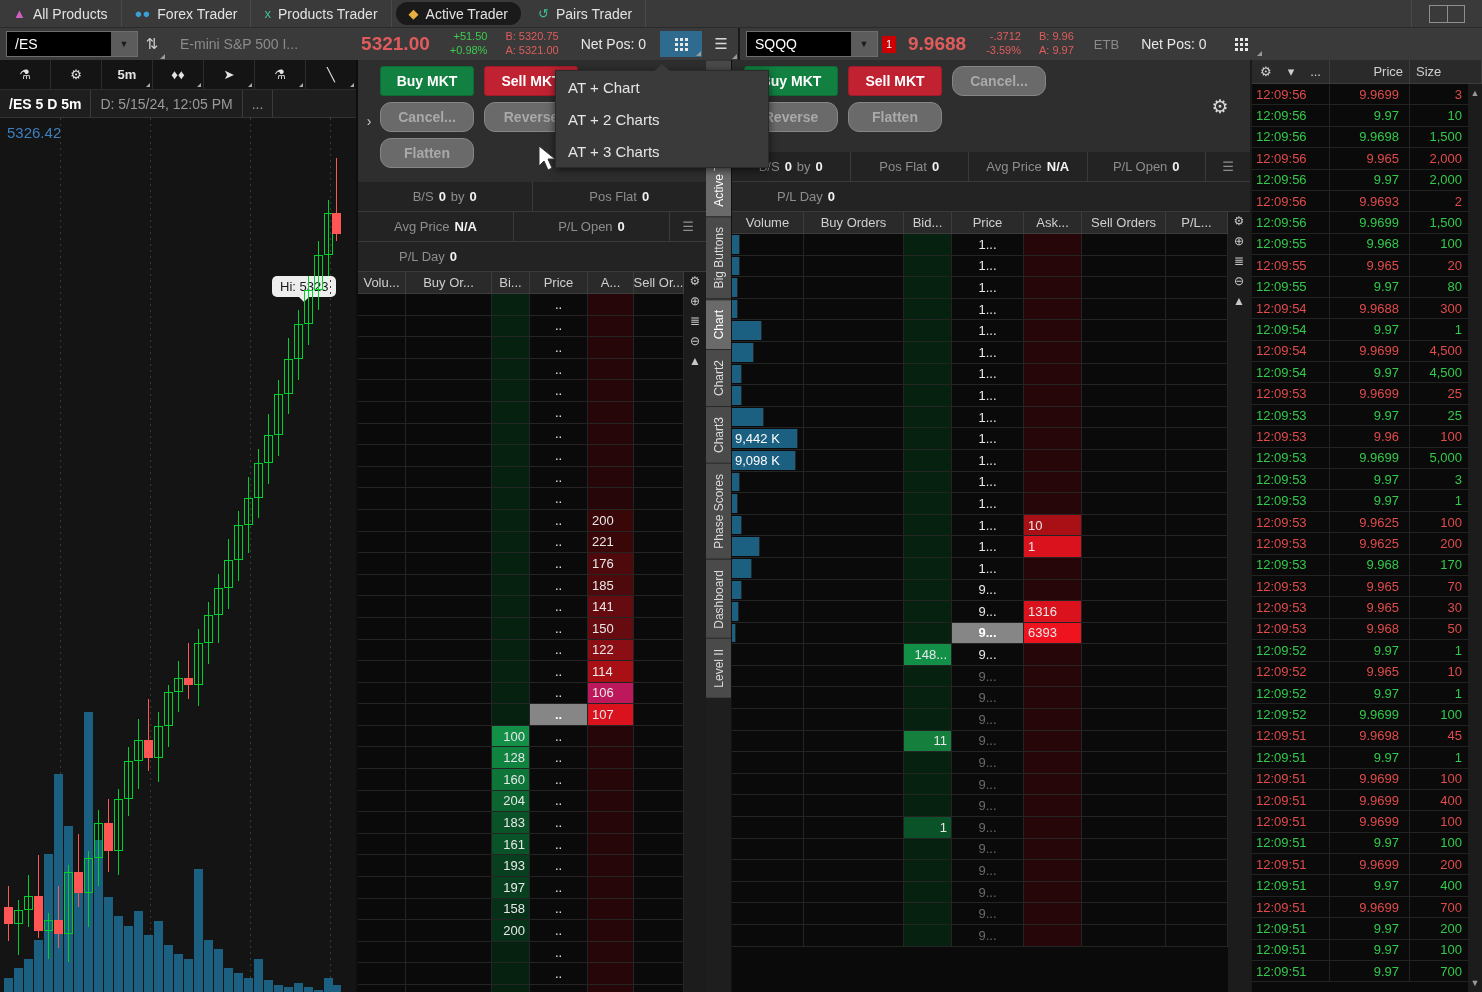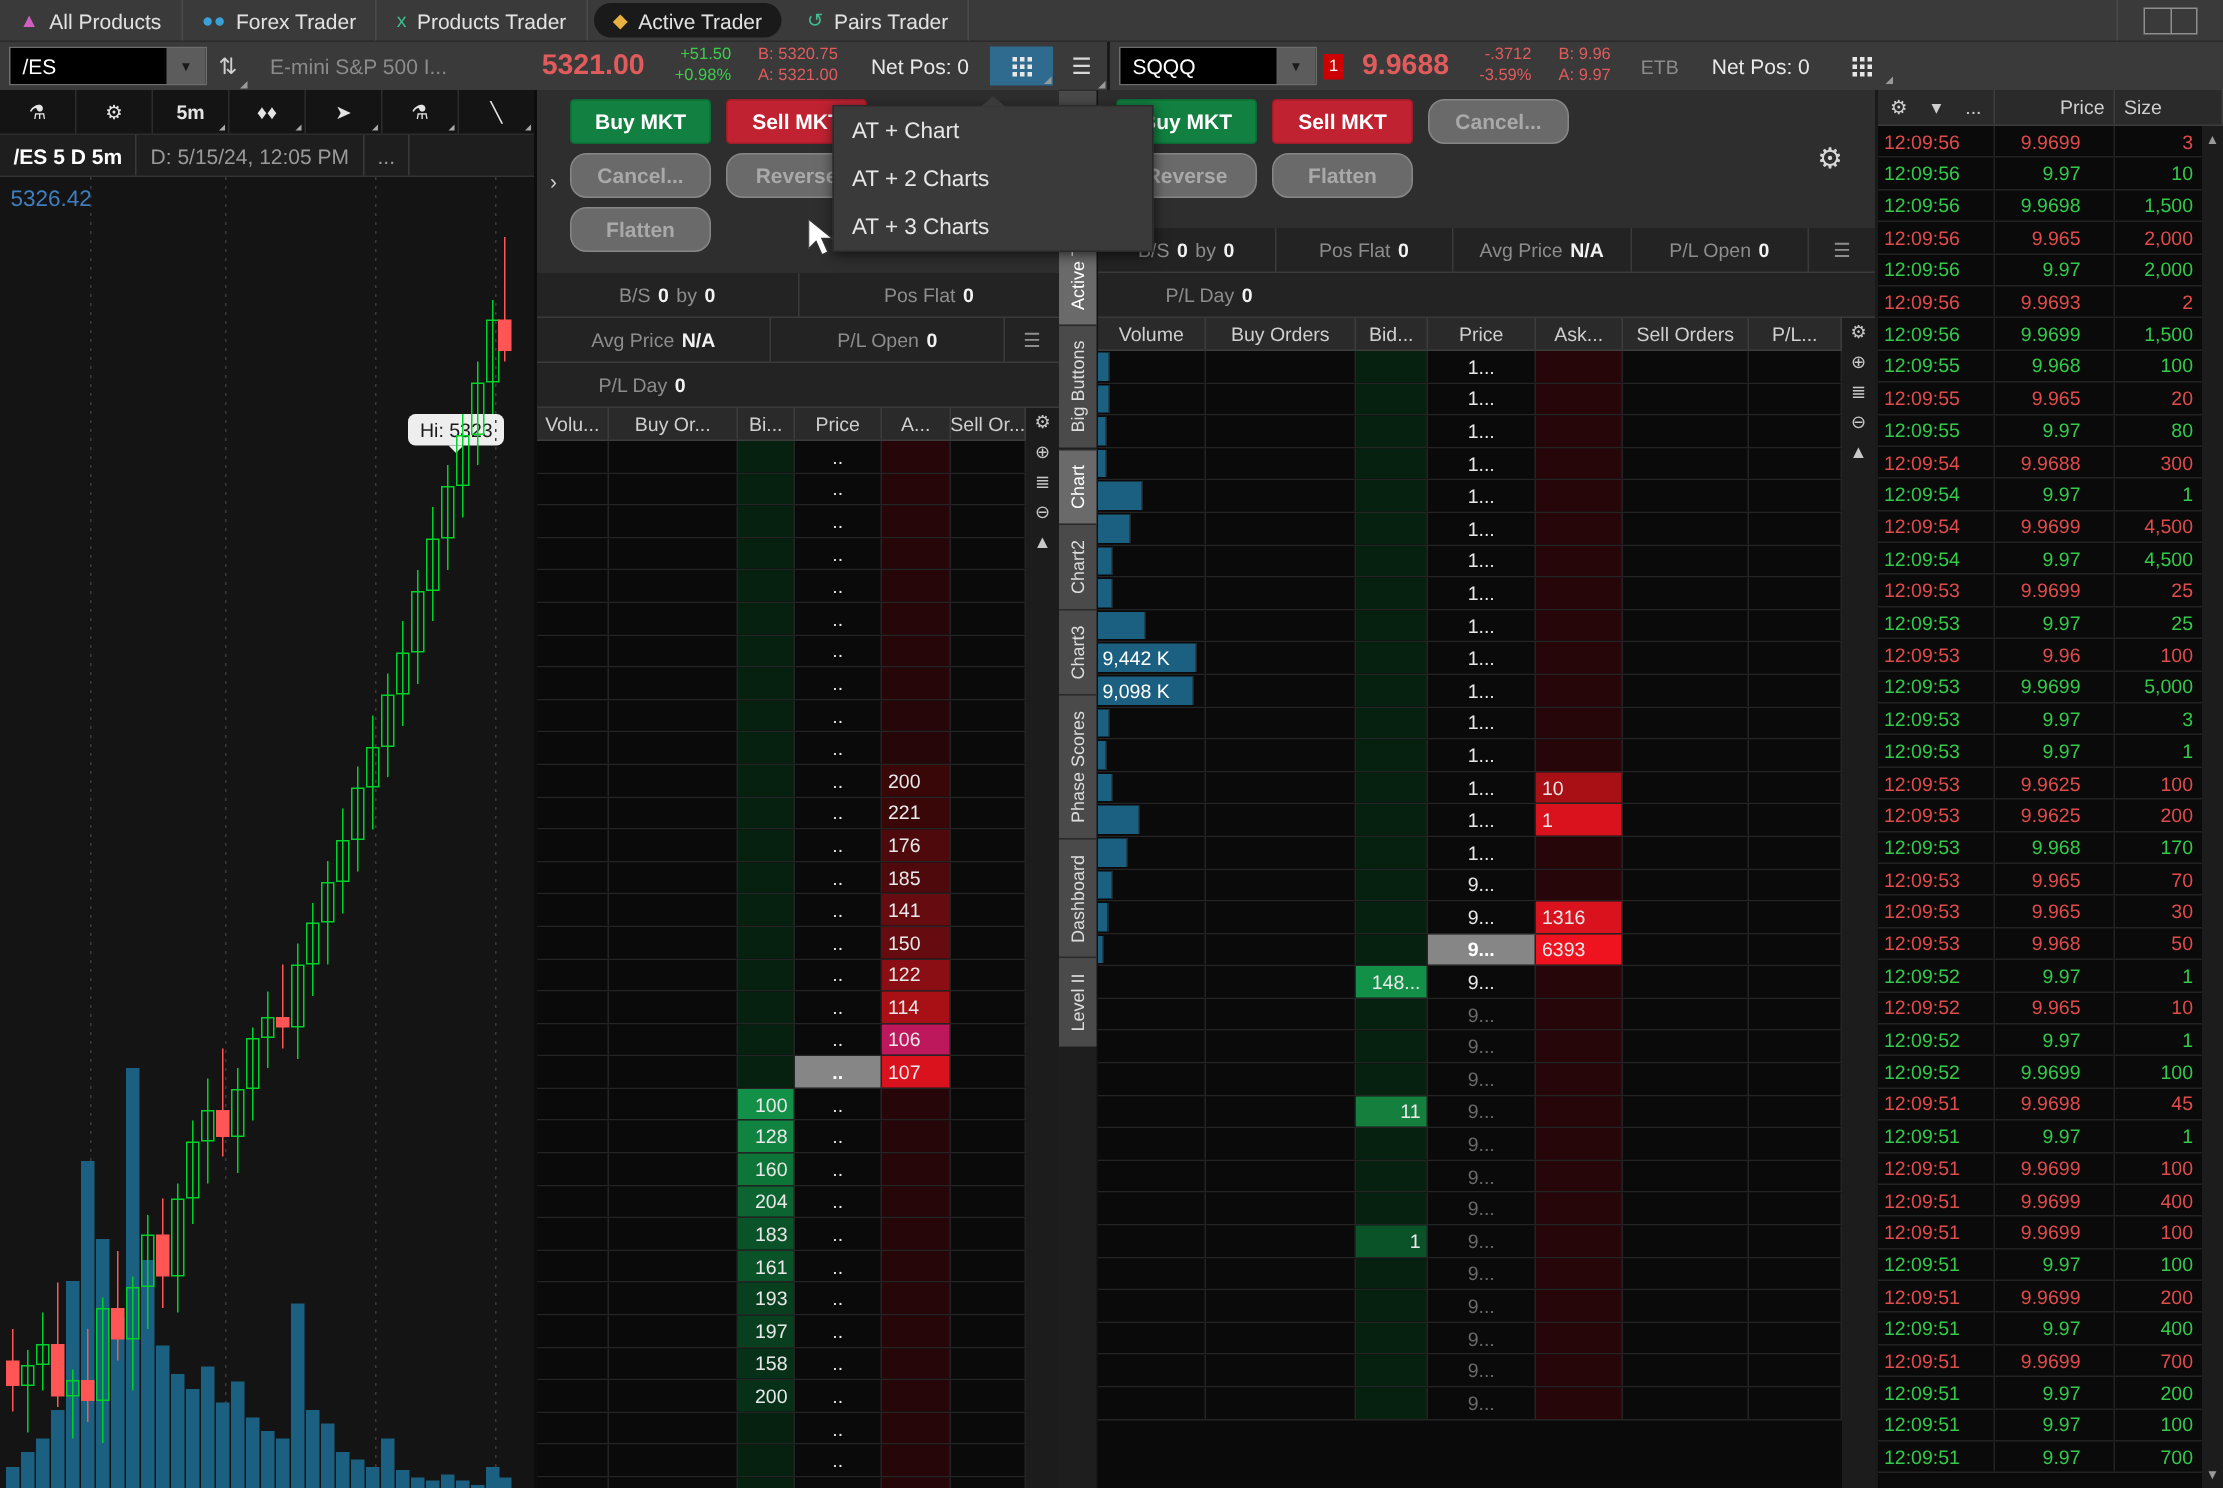--- a/index.html
+++ b/index.html
@@ -109,21 +109,21 @@
   .tscol { width:232px; background:#0a0a0a; display:flex; flex-direction:column; border-left:2px solid #1a1a1a; }
   .tshead { height:24px; background:#2a2a2a; display:flex; border-bottom:1px solid #3c3c3c; }
   .tshead div { display:flex; align-items:center; border-right:1px solid #3c3c3c; color:#cfcfcf; font-size:13px; }
   .tshead .h-time { width:78px; justify-content:space-around; }
   .tshead .h-price { width:80px; justify-content:flex-end; padding-right:6px; }
   .tshead .h-size { flex:1; justify-content:flex-start; padding-left:6px; position:relative; }
   .tsrows { flex:1; overflow:hidden; }
   .tsrow { display:flex; height:21.4px; border-bottom:1px solid #222; font-size:13px; }
   .tsrow div { display:flex; align-items:center; border-right:1px solid #222; }
   .tsrow .t { width:78px; justify-content:flex-start; padding-left:4px; }
-  .tsrow .p { width:80px; justify-content:flex-end; padding-right:22px; }
+  .tsrow .p { width:80px; justify-content:flex-end; padding-right:10px; }
   .tsrow .s { flex:1; justify-content:flex-end; padding-right:6px; border-right:none; }
   .tsrow.up div { color:#33c94a; }
   .tsrow.dn div { color:#e04b4b; }
   .tsscroll { width:14px; background:#1c1c1c; display:flex; flex-direction:column; align-items:center; justify-content:space-between; padding:4px 0; color:#9a9a9a; font-size:9px; }
 
   
   .menu { position:absolute; left:555px; top:70px; width:214px; background:#3a3a3a; border:1px solid #2a2a2a; box-shadow:0 2px 8px rgba(0,0,0,.6); z-index:50; }
   .menu:before { content:""; position:absolute; top:-7px; left:98px; border-left:8px solid transparent; border-right:8px solid transparent; border-bottom:7px solid #3a3a3a; }
   .mitem { height:32px; display:flex; align-items:center; padding-left:12px; color:#e6e6e6; font-size:15px; }
 

